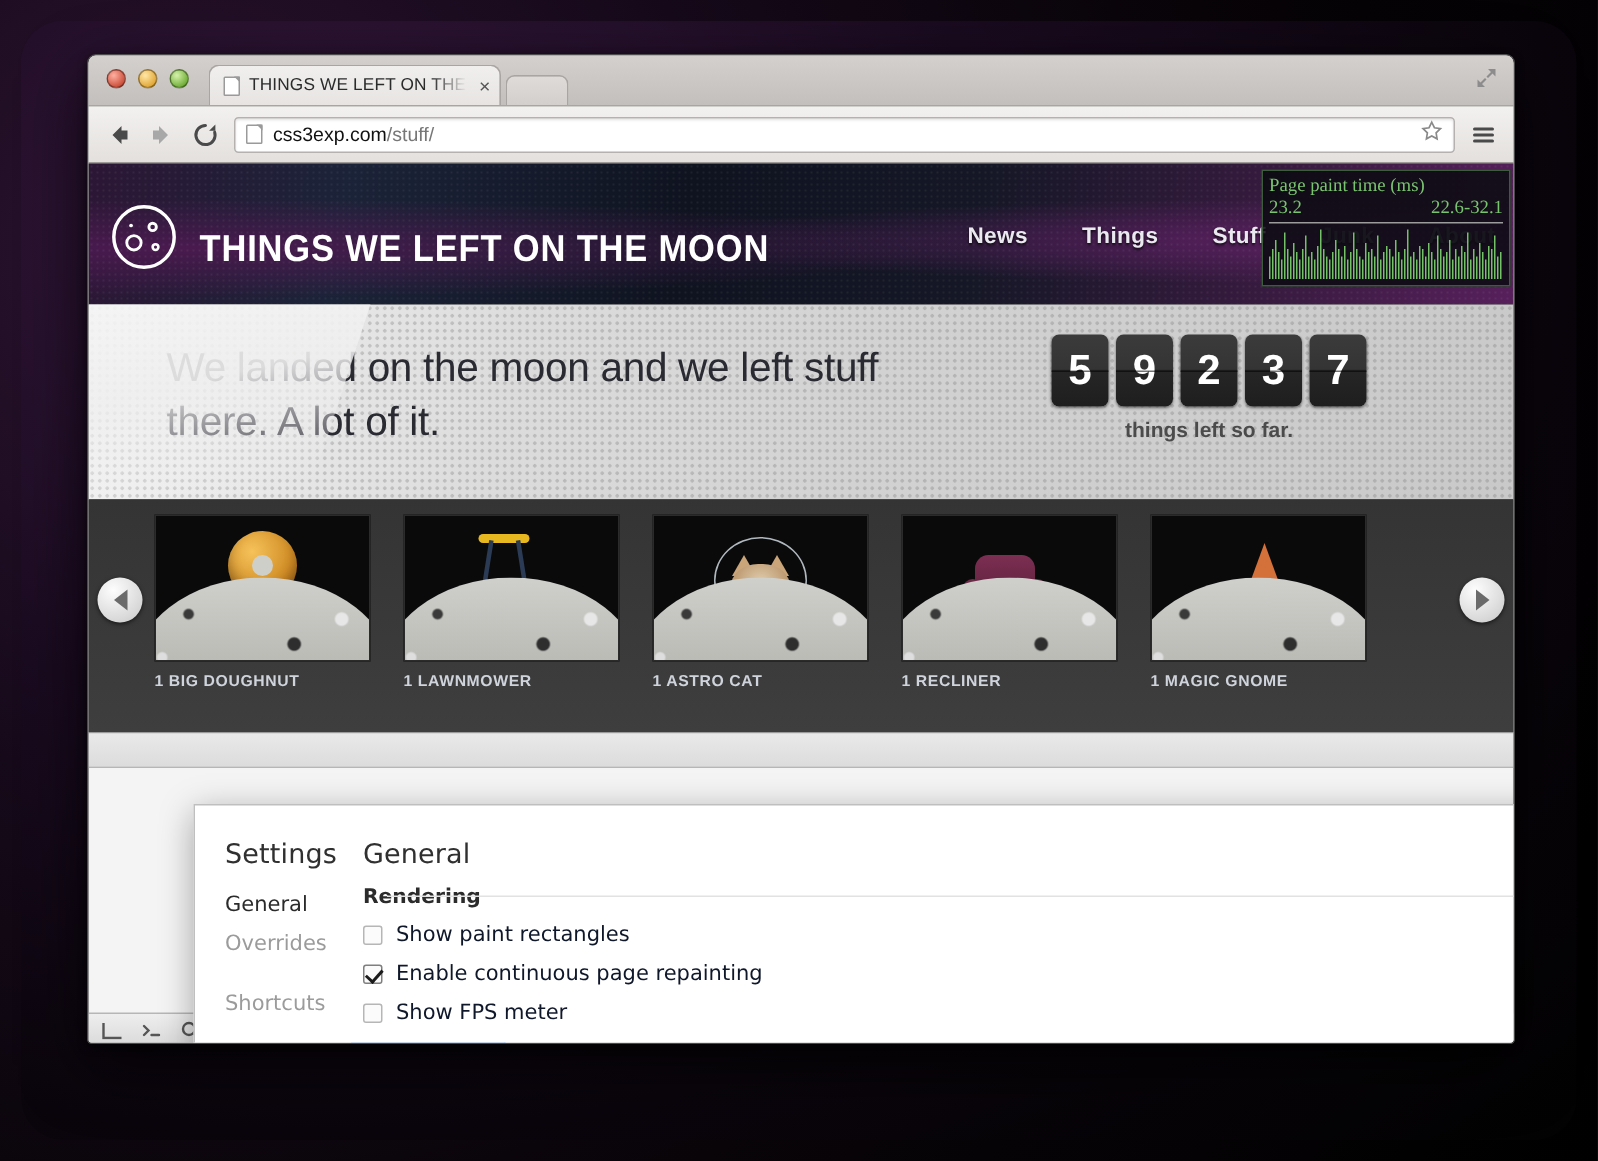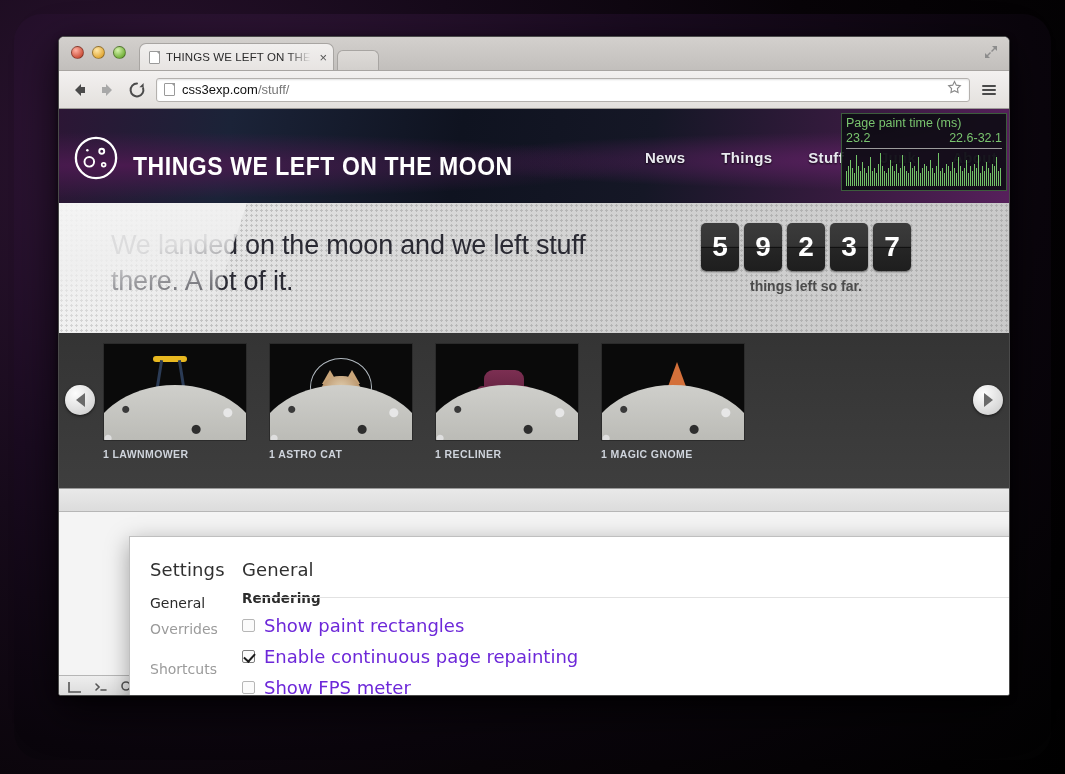--- a/index.html
+++ b/index.html
@@ -147,21 +147,21 @@
     text-shadow: 0 1px 2px rgba(0,0,0,.8);
   }
   .site-nav a.dim { color:#6d6677; }
 
   
   .paintmeter {
     position: absolute; right: 2px; top: 4px; width: 166px; height: 78px;
     background: rgba(10,10,16,.86);
     border: 1px solid #3c5c3c;
     padding: 2px 4px 3px 4px;
-    font-family: Liberation Sans, sans-serif;
+    font-family: Liberation Serif, serif;
     color: #74c06a; z-index: 5;
   }
   .pm-title { font-size: 12.5px; line-height: 15px; color:#79c46e; }
   .pm-row { display:flex; justify-content:space-between; font-size: 12.5px; line-height: 15px; color:#79c46e; }
   .pm-rule { height:1px; background:#9c9c9c; margin: 2px 0 1px 0; }
   .pm-graph { height: 36px; display:flex; align-items:flex-end; gap:1px; overflow:hidden; }
   .pm-graph i { display:block; width: 1px; background:#73c268; flex:none; }
 
   
   .hero {
@@ -288,21 +288,21 @@
   .st-check { display:flex; align-items:center; gap: 9px; margin-bottom: 10px; }
   .cb {
     width: 13px; height: 13px; border:1px solid #b6b6b6; border-radius:2px; background:#fbfbfb;
     flex:none; position:relative;
   }
   .cb.on { border-color:#7f7f7f; }
   .cb.on::after{
     content:""; position:absolute; left:3px; top:0px; width:5px; height:9px;
     border:solid #1b1b1b; border-width:0 2px 2px 0; transform: rotate(42deg);
   }
-  .st-check span { font-size: 18px; color:#6d28d9; }
+  .st-check span { font-size: 14px; color:#0f172a; }
 </style>
 </head>
 <body>
 
 <div class="desktop"></div>
 
 <div class="browser">
 
   <div class="tabstrip">
     <div class="traffic">
@@ -489,20 +489,30 @@
     </div>
 
     <div class="strip">
       <div class="arrow-btn left">
           <i></i>
         </div>
       <div class="arrow-btn right">
           <i></i>
         </div>
       <div class="cards" id="cards">
+          <div class="card">
+            <div class="card-img">
+              <div class="card-obj" style="bottom:40px;">
+                <div style="width:46px;height:46px;border-radius:50%;background:radial-gradient(circle at 35% 30%,#f6c25a,#d08b24 62%,#a8661a);box-shadow:inset 0 -6px 8px rgba(0,0,0,.3)"></div>
+                <div style="position:absolute;left:50%;top:50%;transform:translate(-50%,-50%);width:14px;height:14px;border-radius:50%;background:#cfcfc9"></div>
+              </div>
+              <div class="card-ground"></div>
+            </div>
+            <div class="card-label">1 Big Doughnut</div>
+          </div>
           <div class="card">
             <div class="card-img">
               <div class="card-obj" style="bottom:22px;width:60px;height:62px;">
                 <div style="position:absolute;left:8px;top:0;width:34px;height:6px;border-radius:3px;background:#e8b820"></div>
                 <div style="position:absolute;left:12px;top:4px;width:3px;height:40px;background:#2b3b55;transform:rotate(9deg)"></div>
                 <div style="position:absolute;left:36px;top:4px;width:3px;height:40px;background:#2b3b55;transform:rotate(-9deg)"></div>
                 <div style="position:absolute;left:10px;bottom:2px;width:40px;height:14px;border-radius:4px;background:linear-gradient(#f1c423,#c9960e)"></div>
                 <div style="position:absolute;left:6px;bottom:0;width:12px;height:12px;border-radius:50%;background:#2b2b2b"></div>
                 <div style="position:absolute;right:2px;bottom:0;width:12px;height:12px;border-radius:50%;background:#2b2b2b"></div>
               </div>

